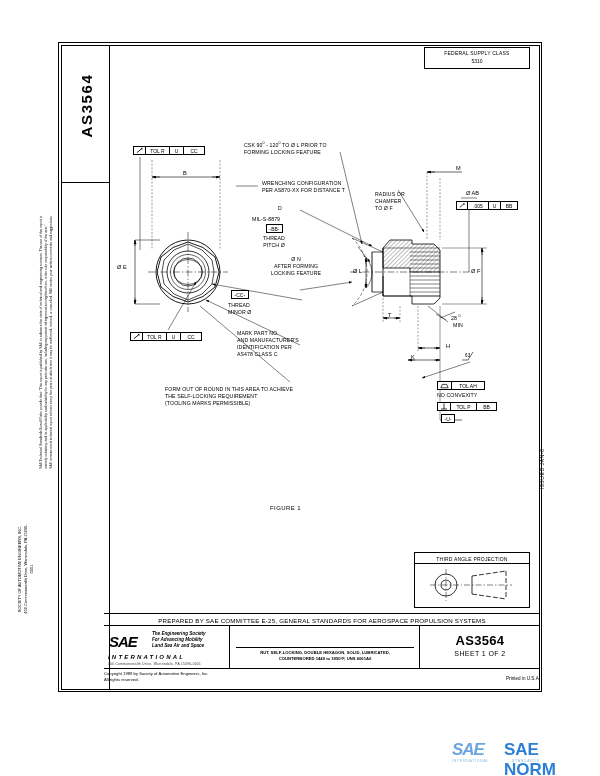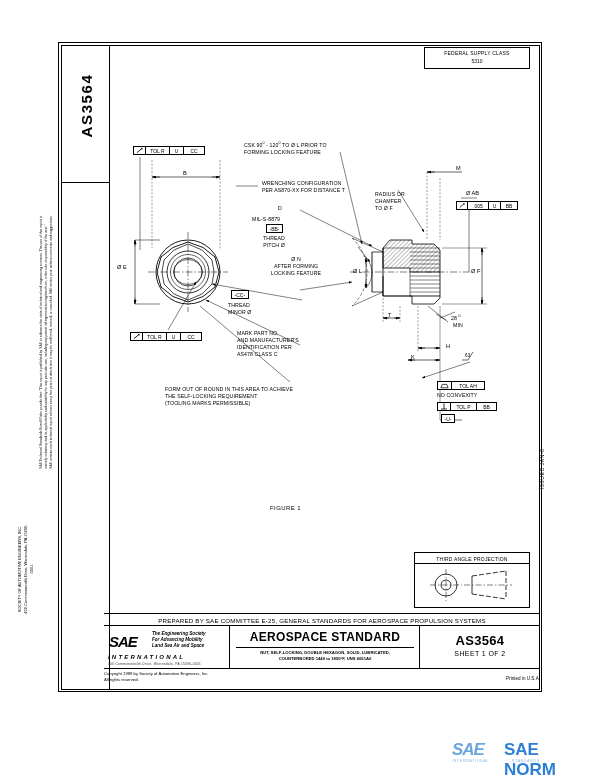--- a/index.html
+++ b/index.html
@@ -392,21 +392,20 @@
 
     <div class="tb-main">
       <div class="tb-logo">
         <div class="sae-logo">SAE</div>
         <div class="sae-tag">The Engineering Society<br>For Advancing Mobility<br>Land Sea Air and Space</div>
         <div class="sae-intl">INTERNATIONAL</div>
         <div class="sae-addr">400 Commonwealth Drive, Warrendale, PA 15096-0001</div>
       </div>
 
       <div class="tb-mid">
-        <div class="as-title">AEROSPACE STANDARD</div>
         <div class="as-rule"></div>
         <div class="as-desc">NUT, SELF-LOCKING, DOUBLE HEXAGON, SOLID, LUBRICATED,<br>COUNTERBORED 1440 to 1850°F, UNS 6061A0</div>
       </div>
 
       <div class="tb-right">
         <div class="as-num">AS3564</div>
         <div class="as-sheet">SHEET 1 OF 2</div>
       </div>
     </div>
 

